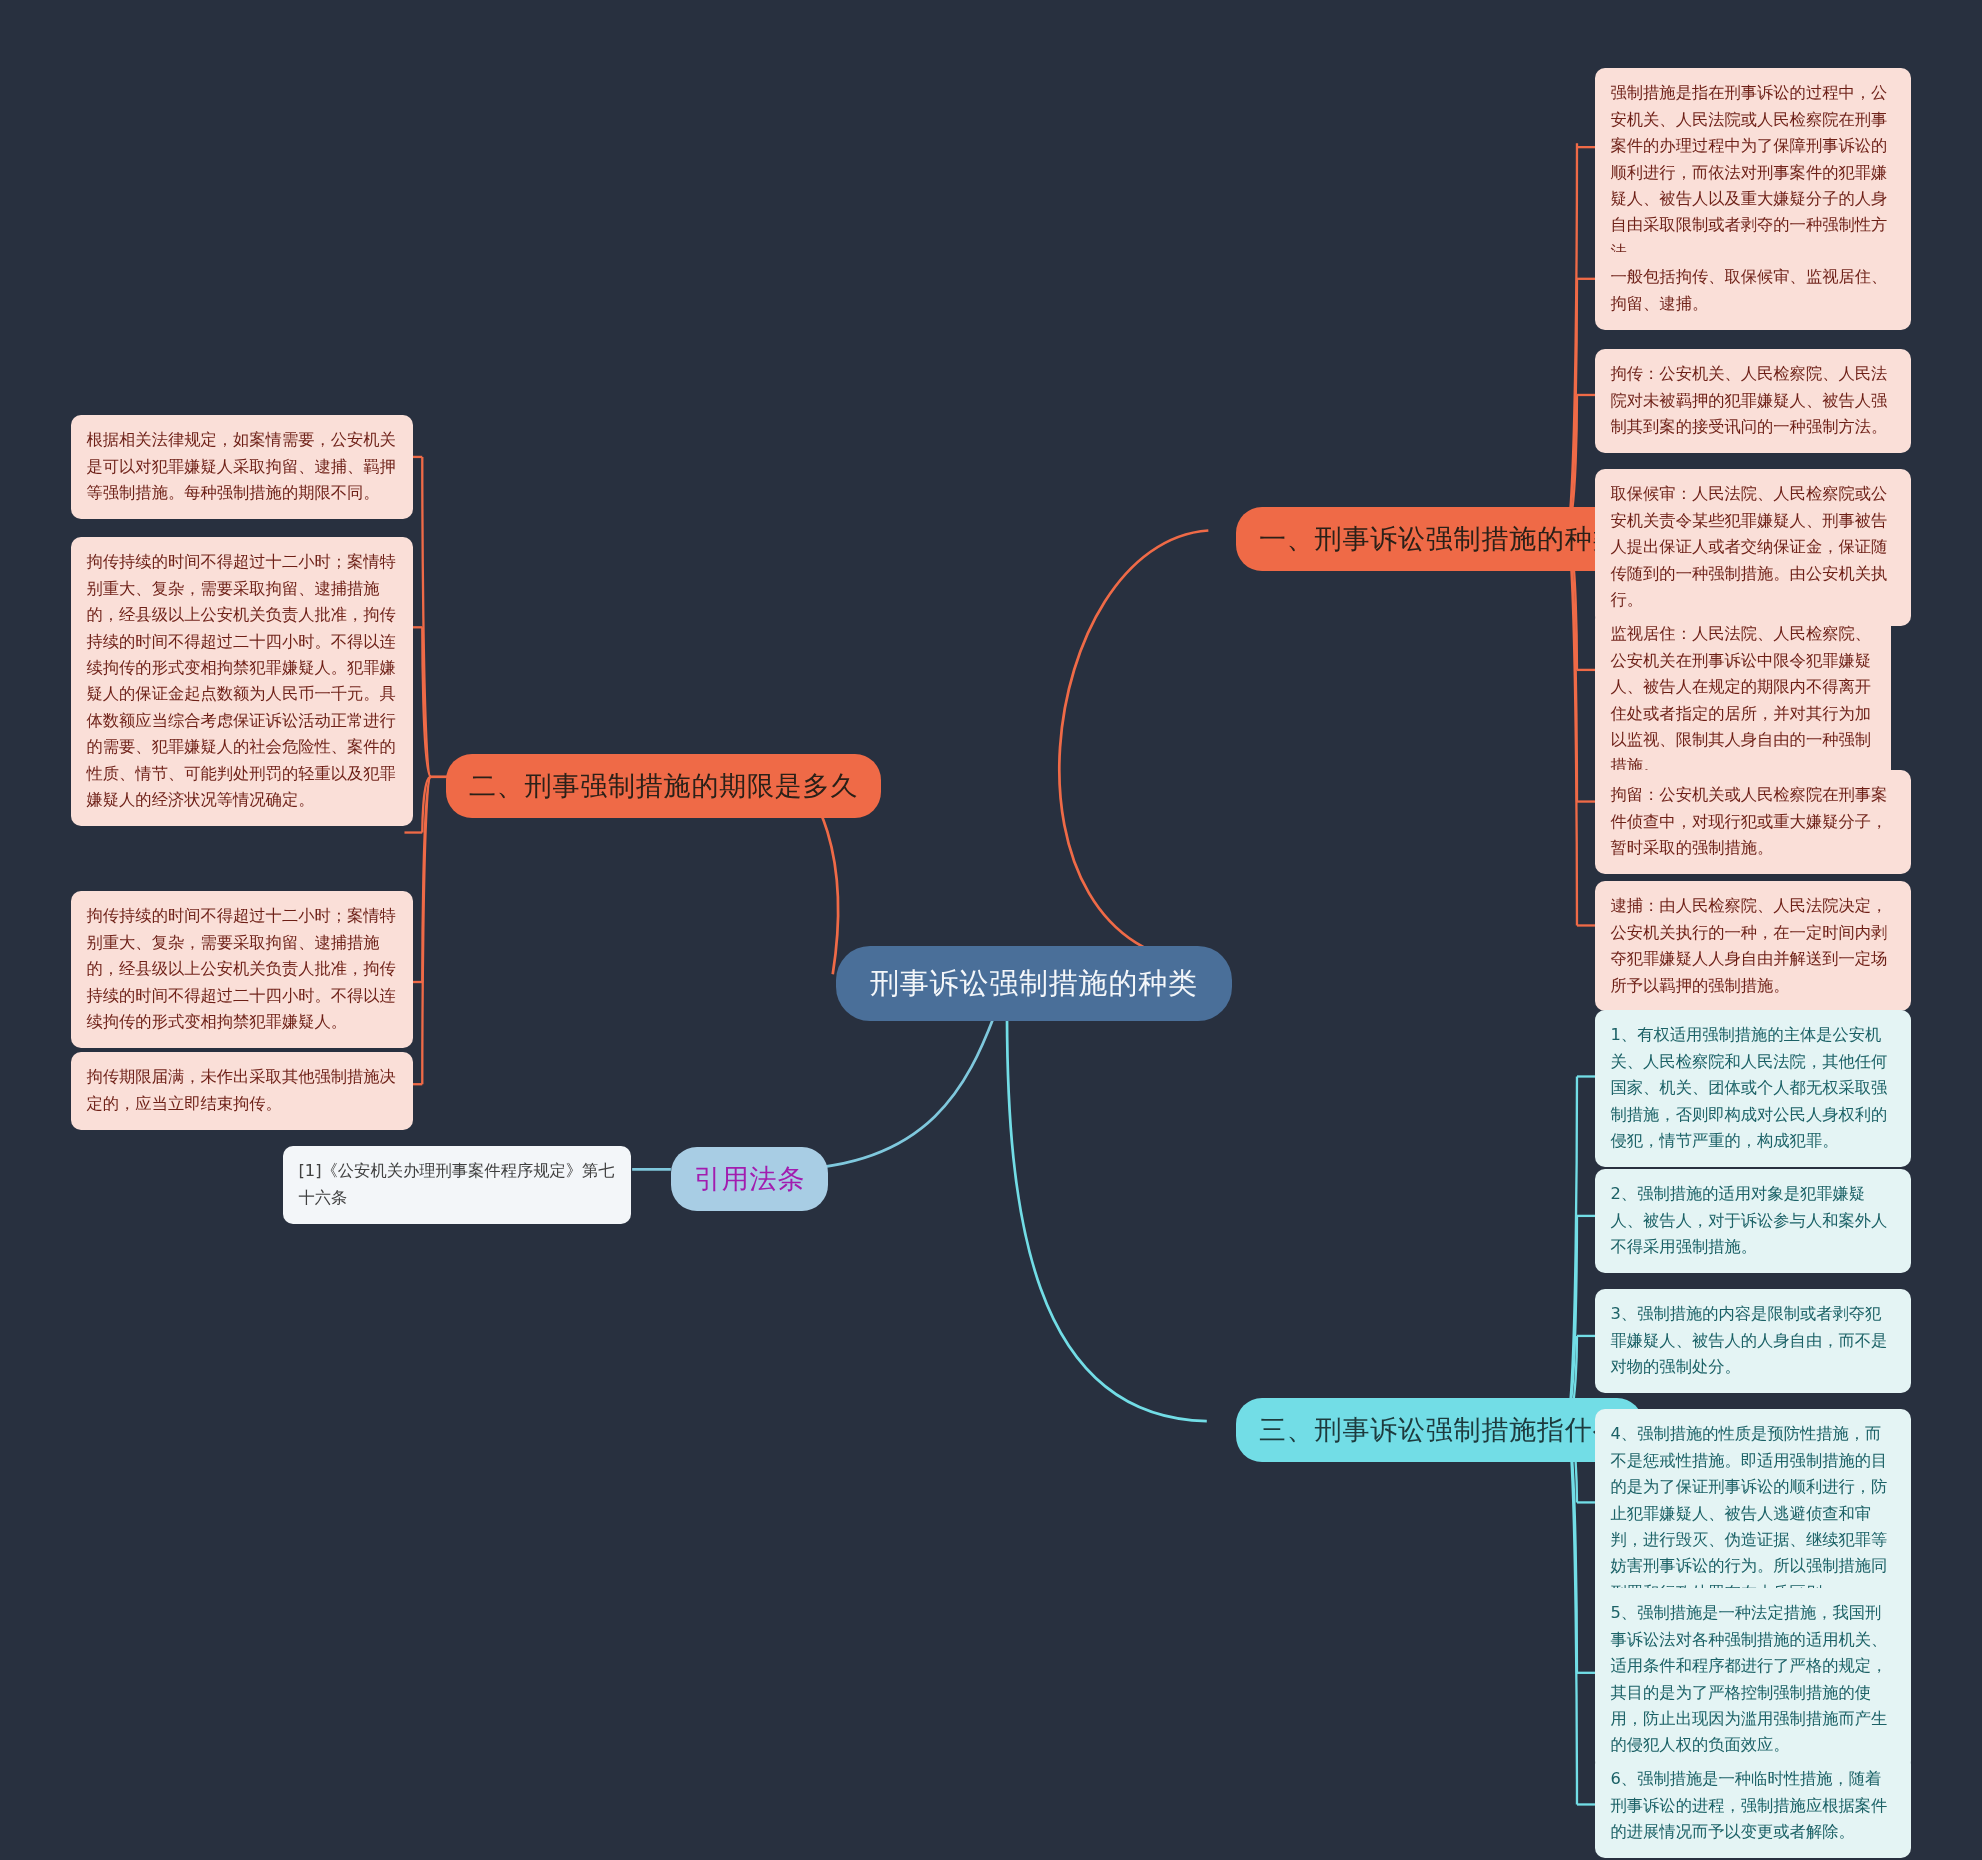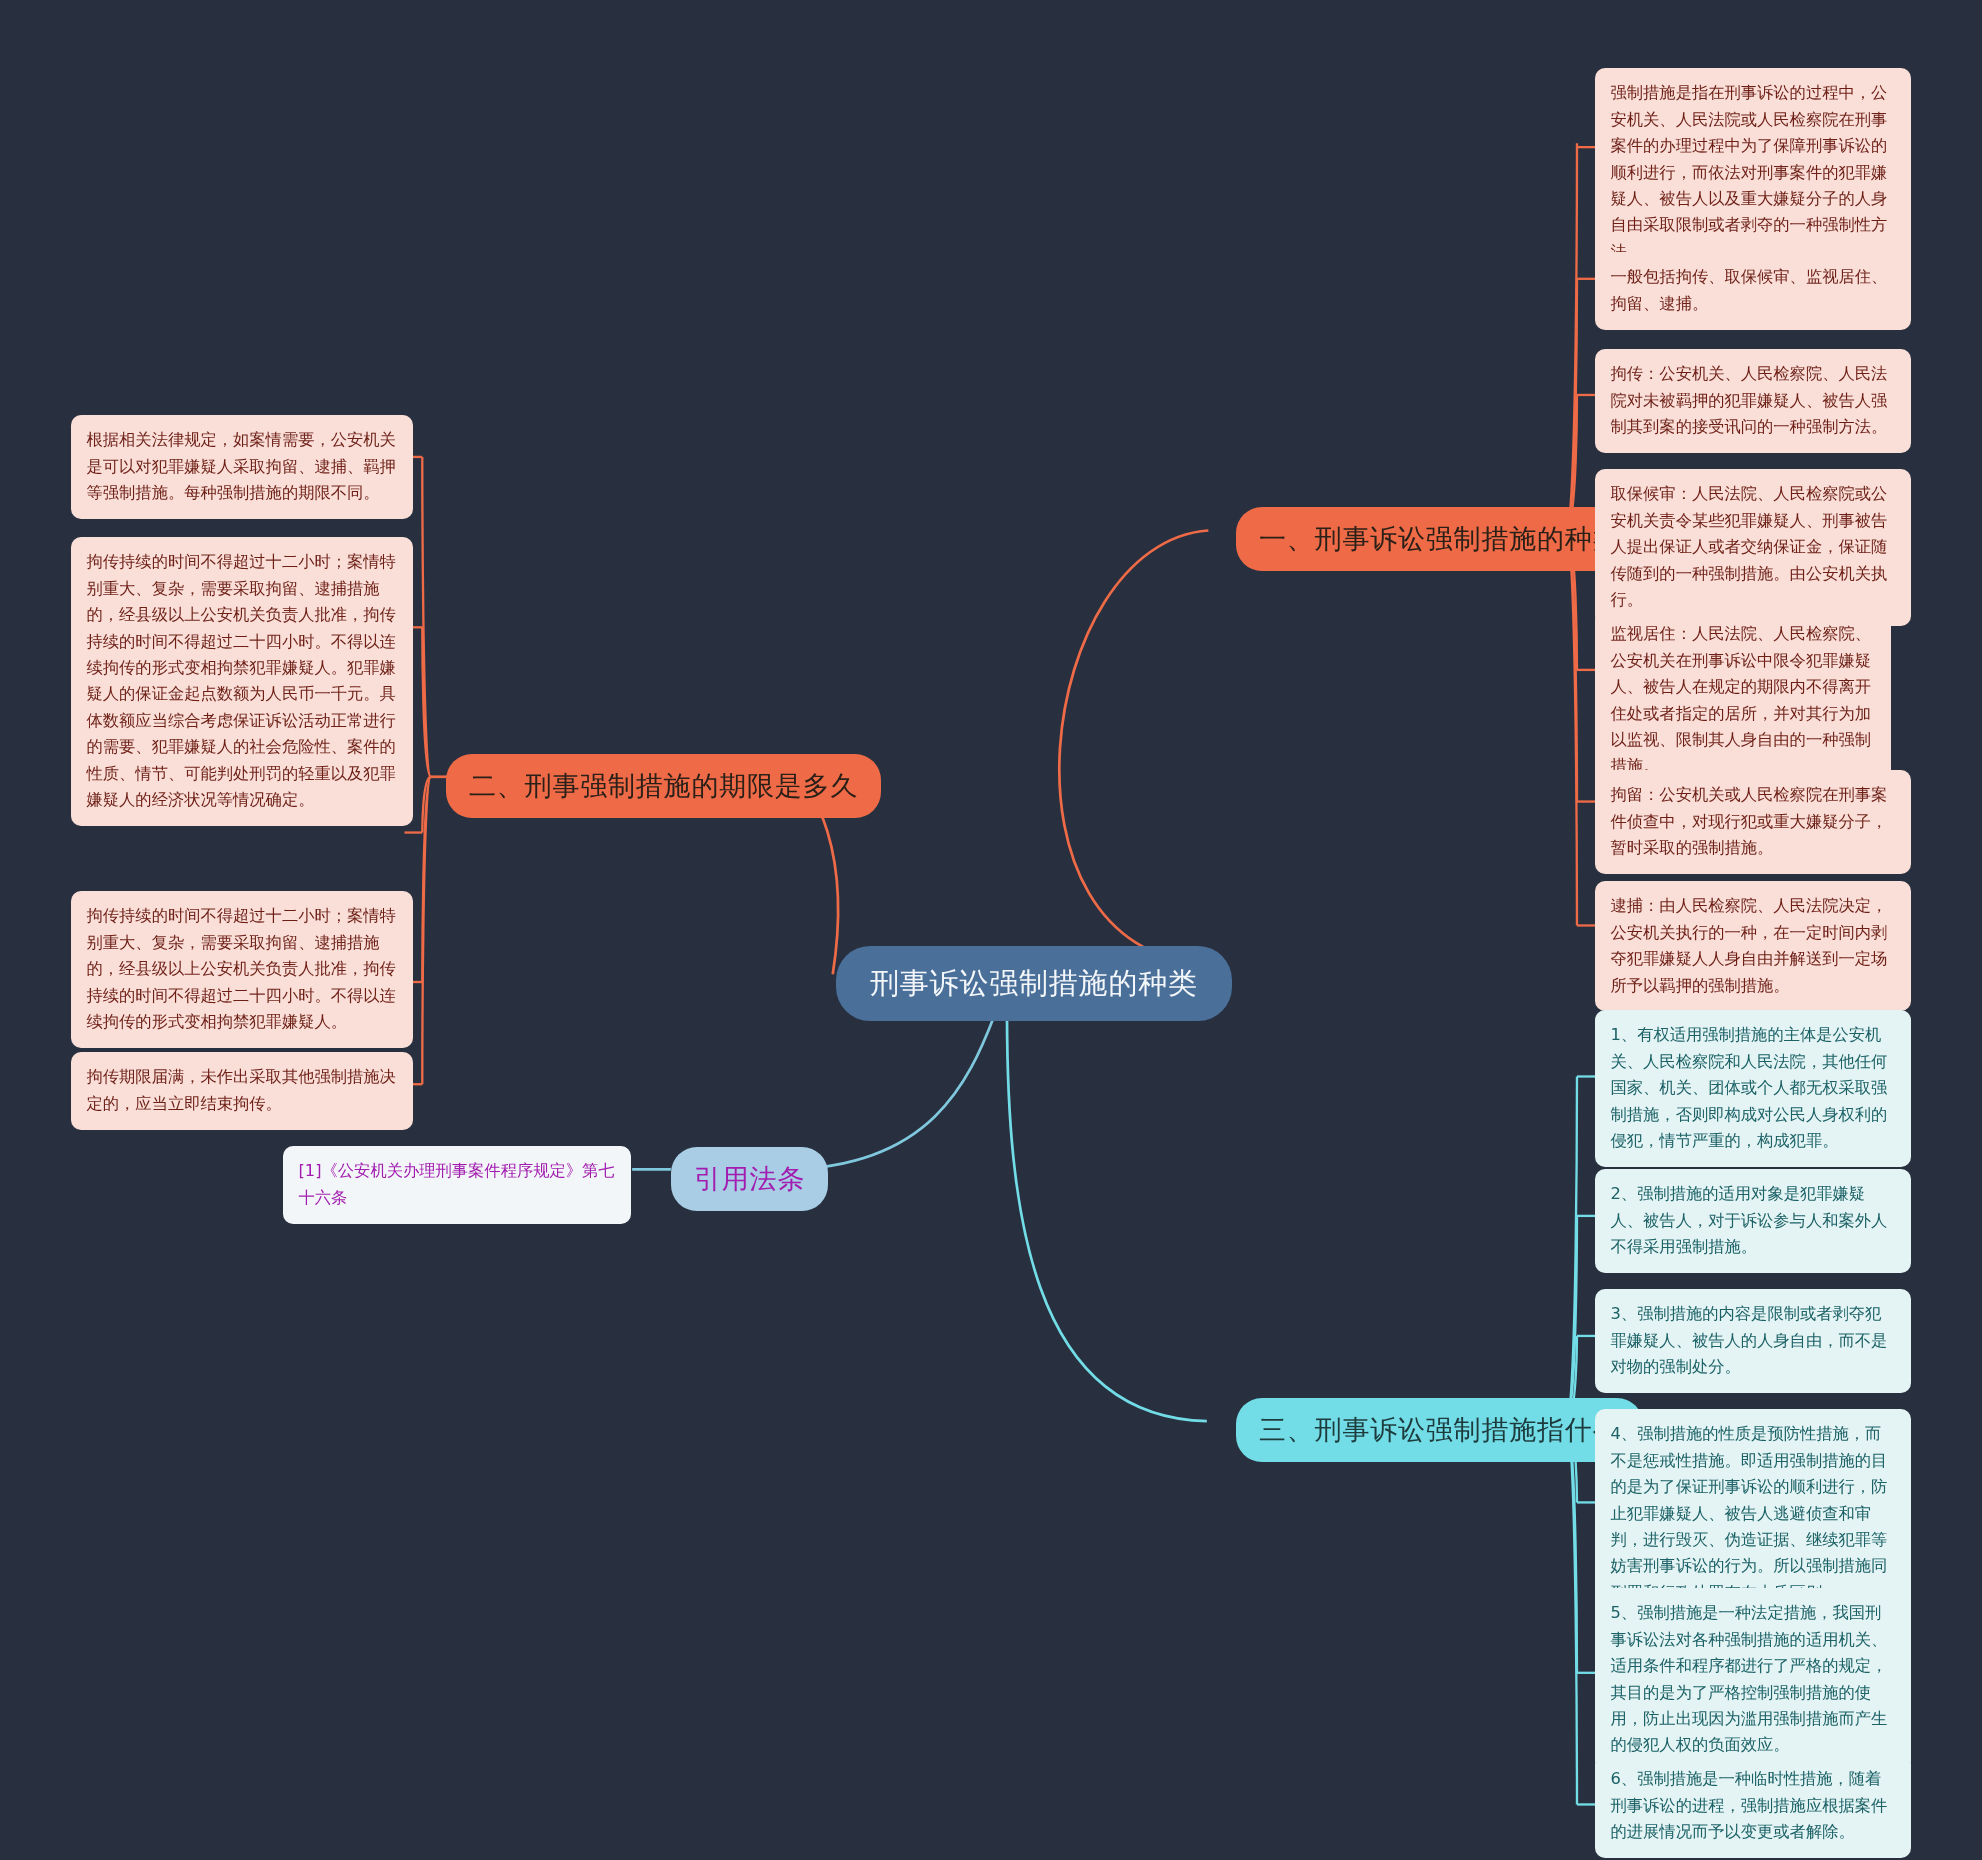--- a/index.html
+++ b/index.html
@@ -53,21 +53,21 @@
   .branch.cool { background: #72dde6; color: #1d3a3d; }
   .branch.blue { background: #a8cde4; color: #a21caf; }
   
   .leaf {
     font-size: 16.3px;
     padding: 12.4px 15.5px;
     border-radius: 10px;
   }
   .leaf.warm { background: #fadfd8; color: #6d1f16; }
   .leaf.cool { background: #e4f4f4; color: #1b6166; }
-  .leaf.plain { background: #f3f6f9; color: #a21caf; }
+  .leaf.plain { background: #f3f6f9; color: #404040; }
 </style>
 </head>
 <body>
 
 <div id="canvas">
 
   <svg class="wires" viewBox="0 0 2560 2403" xmlns="http://www.w3.org/2000/svg">
 
     <path d="M1558,1245 C1270,1230 1340,700 1560,685" fill="none" stroke="#ef6a47" stroke-width="3.5"></path>
 

